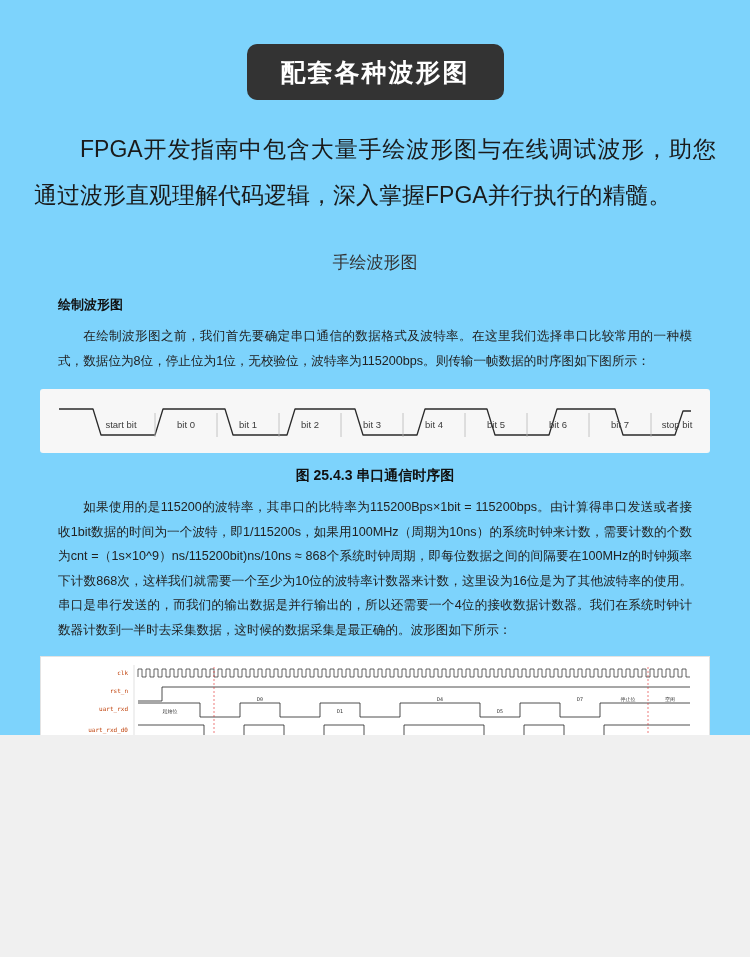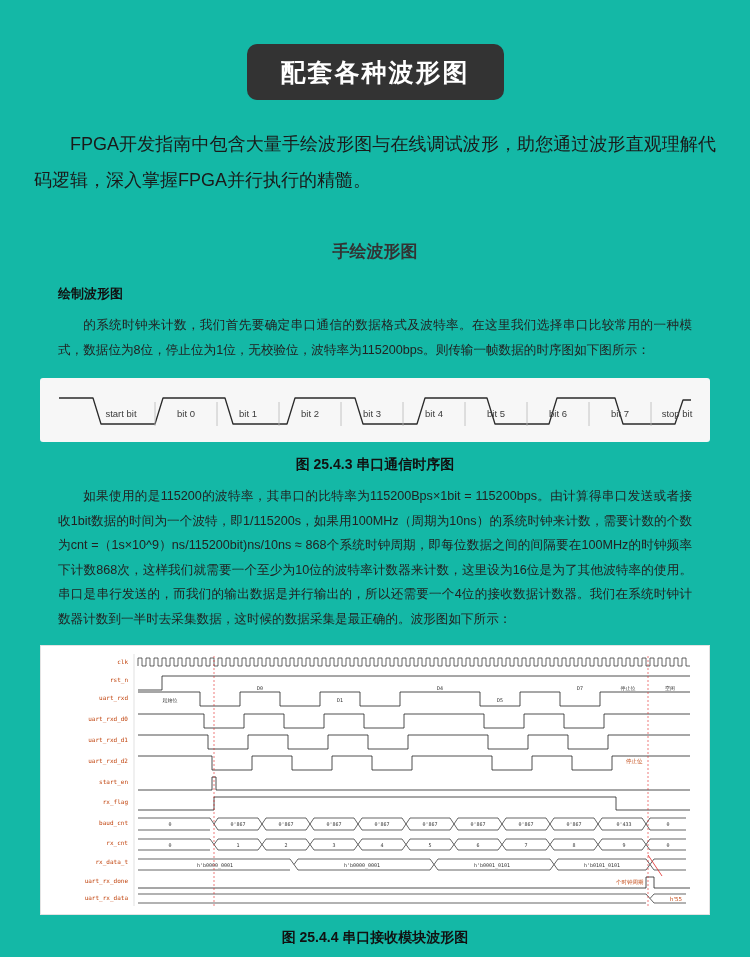--- a/index.html
+++ b/index.html
@@ -5,22 +5,22 @@
   html, body {
     margin: 0;
     padding: 0;
     background: #f0f0f0;
   }
   body {
     font-family: "Liberation Sans", sans-serif;
   }
   .page {
     width: 750px;
-    height: 957px;
-    background: #14b8a6;
+    height: 735px;
+    background: #7dd3fc;
     position: relative;
     overflow: hidden;
     box-sizing: border-box;
   }
   .banner-wrap {
     display: flex;
     justify-content: center;
     padding-top: 44px;
   }
   .banner {
@@ -28,33 +28,33 @@
     color: #ffffff;
     font-size: 25px;
     font-weight: bold;
     letter-spacing: 2px;
     padding: 13px 34px;
     border-radius: 10px;
     line-height: 1.2;
   }
   .intro {
     margin: 26px 34px 0 34px;
-    font-size: 18px;
+    font-size: 23px;
     line-height: 2.0;
     color: #1a1a1a;
     text-indent: 2em;
     text-align: justify;
   }
   .section-title {
     text-align: center;
     font-size: 17px;
     color: #333;
-    margin-top: 42px;
+    margin-top: 33px;
     margin-bottom: 2px;
-    font-weight: 700;
+    font-weight: 400;
   }
   .sub-head {
     margin: 22px 0 0 58px;
     font-size: 13px;
     font-weight: bold;
     color: #111;
   }
   .body-text {
     margin: 10px 58px 0 58px;
     font-size: 12.6px;
@@ -113,21 +113,21 @@
   <div class="banner-wrap">
     <div class="banner">配套各种波形图</div>
   </div>
 
   <div class="intro">FPGA开发指南中包含大量手绘波形图与在线调试波形，助您通过波形直观理解代码逻辑，深入掌握FPGA并行执行的精髓。</div>
 
   <div class="section-title">手绘波形图</div>
 
   <div class="sub-head">绘制波形图</div>
 
-  <div class="body-text">的系统时钟来计数，我们首先要确定串口通信的数据格式及波特率。在这里我们选择串口比较常用的一种模式，数据位为8位，停止位为1位，无校验位，波特率为115200bps。则传输一帧数据的时序图如下图所示：</div>
+  <div class="body-text">在绘制波形图之前，我们首先要确定串口通信的数据格式及波特率。在这里我们选择串口比较常用的一种模式，数据位为8位，停止位为1位，无校验位，波特率为115200bps。则传输一帧数据的时序图如下图所示：</div>
 
   <div class="wave-fig">
     <svg class="wave-svg" width="640" height="46" viewBox="0 0 640 46">
 
       <path d="M4,10 L38,10 L46,36 L100,36 L108,10 L170,10 L178,36 L232,36 L240,10 L300,10 L308,36 L362,36 L370,10 L432,10 L440,36 L494,36 L502,10 L560,10 L568,36 L620,36 L628,12 L636,12" fill="none" stroke="#2b2b2b" stroke-width="1.3" stroke-linejoin="round"></path>
 
       <g stroke="#b8b8b8" stroke-width="0.8">
         <line x1="100" y1="14" x2="100" y2="38"></line>
         <line x1="162" y1="14" x2="162" y2="38"></line>
         <line x1="224" y1="14" x2="224" y2="38"></line>

